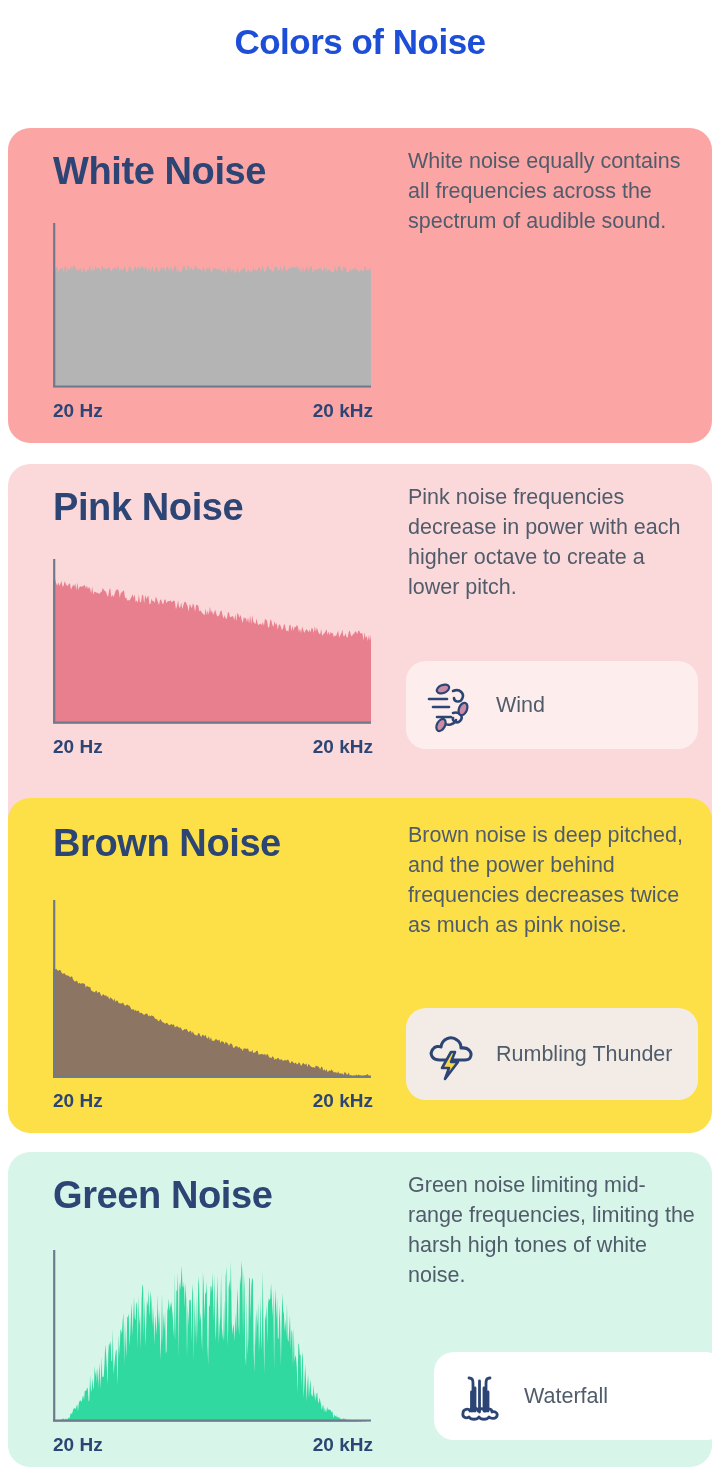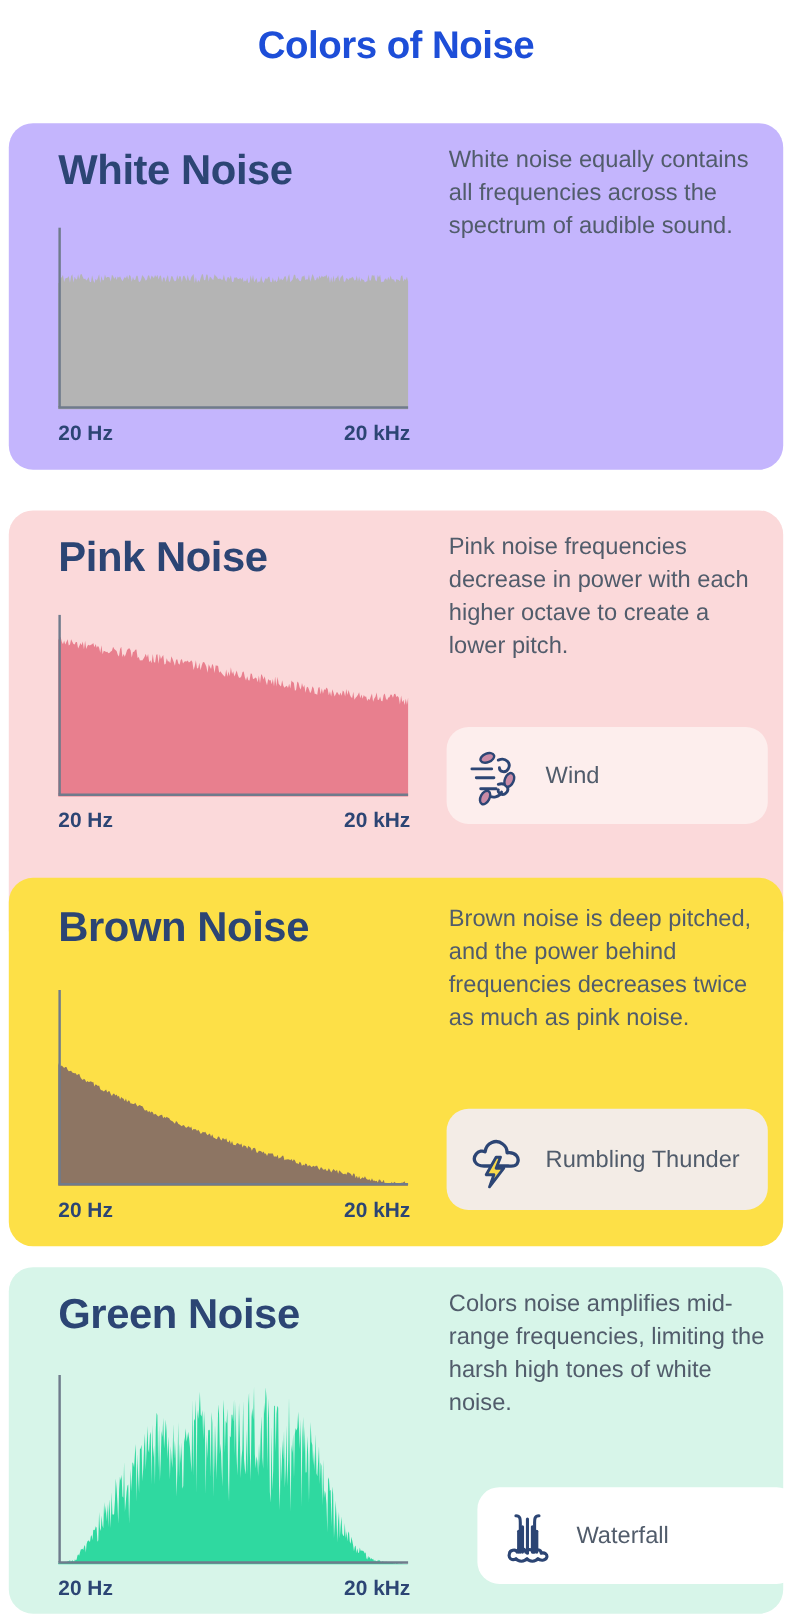--- a/index.html
+++ b/index.html
@@ -12,21 +12,21 @@
 
   .page-title{
     position:absolute;left:0;top:22px;width:720px;text-align:center;
     font-size:35px;font-weight:700;color:#1d4ed8;letter-spacing:-0.5px;
   }
 
   .card{
     position:absolute;left:8px;width:704px;border-radius:22px;
     box-sizing:border-box;
   }
-  .card-white{top:112px;height:315px;background:#c4b5fd;}
+  .card-white{top:128px;height:315px;background:#fca5a5;}
   .card-pink {top:464px;height:404px;background:#fbd9da;}
   .card-brown{top:798px;height:335px;background:#fde047;}
   .card-green{top:1152px;height:315px;background:#d7f5e9;}
 
   .noise-name{
     position:absolute;left:45px;font-size:38px;font-weight:700;
     color:#2c4574;letter-spacing:-0.4px;white-space:nowrap;
   }
   .card-white .noise-name{top:22px;}
   .card-pink  .noise-name{top:22px;}
@@ -189,21 +189,21 @@
         <line x1="1.2" y1="0" x2="1.2" y2="170" stroke="#6f7b8c" stroke-width="2.2"></line>
         <line x1="0" y1="170.5" x2="318" y2="170.5" stroke="#6f7b8c" stroke-width="2.2"></line>
       </svg>
     </div>
 
     <div class="axis-labels">
       <span>20 Hz</span>
       <span>20 kHz</span>
     </div>
 
-    <div class="desc">Colors noise amplifies mid-range frequencies, limiting the harsh high tones of white noise.</div>
+    <div class="desc">Green noise limiting mid-range frequencies, limiting the harsh high tones of white noise.</div>
 
     <div class="pill">
       <span class="pill-icon">
         <svg width="56" height="56" viewBox="0 0 56 56">
           <g fill="none" stroke="#2c4574" stroke-width="2.8" stroke-linecap="round">
             <path d="M17 10 c4 0 4 3 4 6 v27"></path>
             <path d="M38 10 c-4 0 -4 3 -4 6 v27"></path>
             <path d="M27.5 13 v31"></path>
             <path d="M23 20 v23"></path>
             <path d="M32 20 v23"></path>

